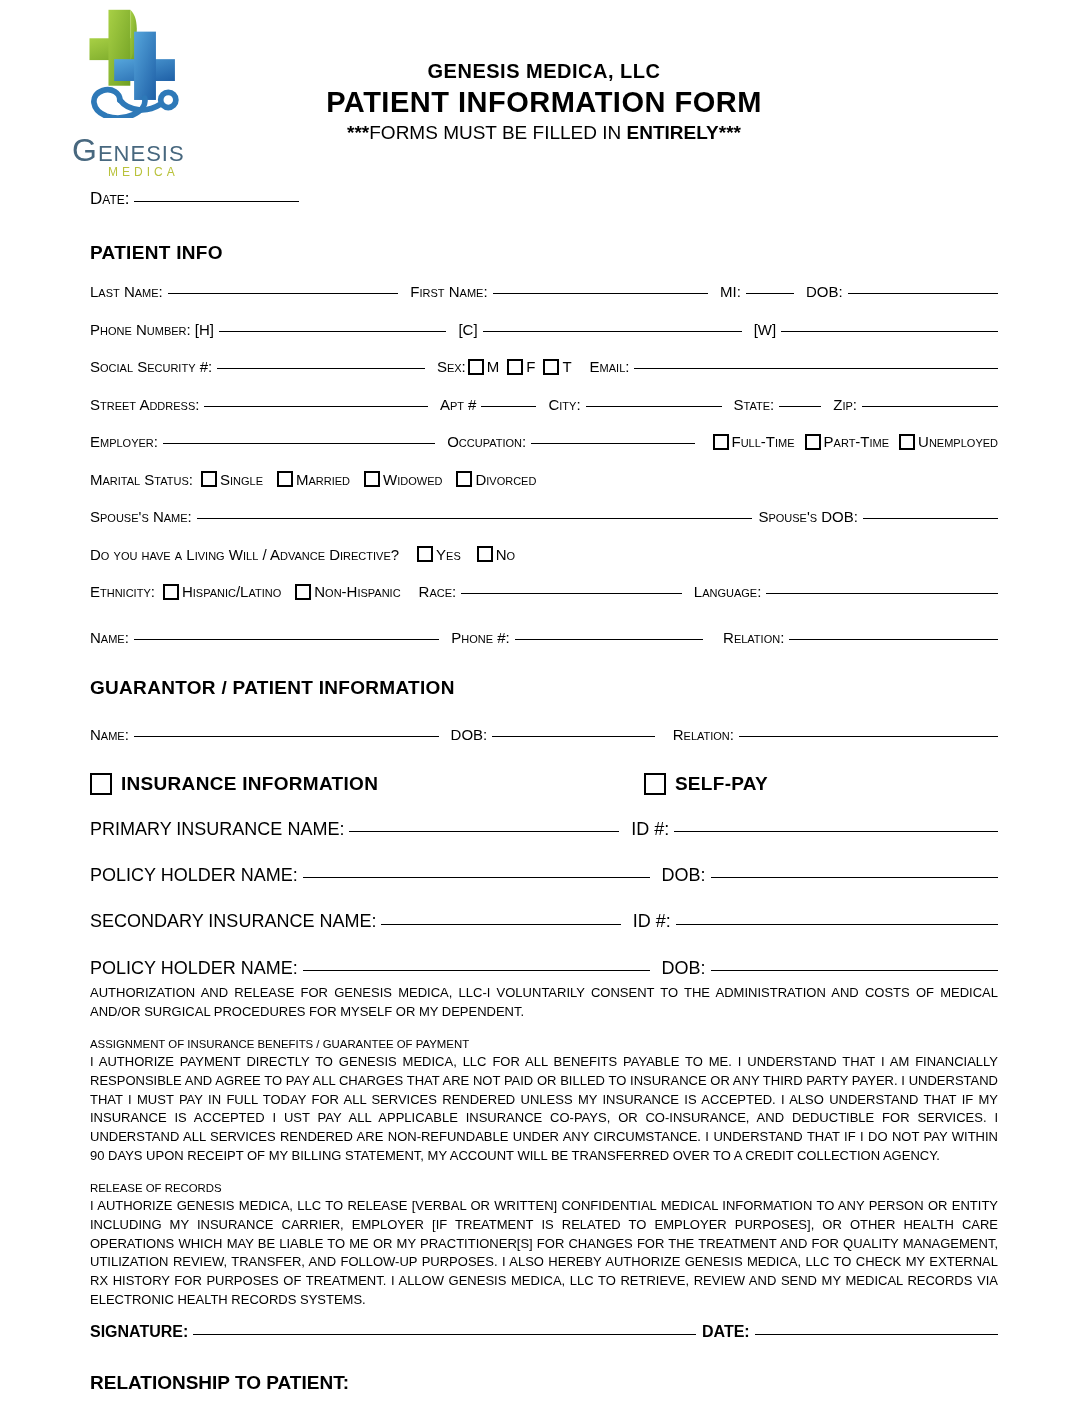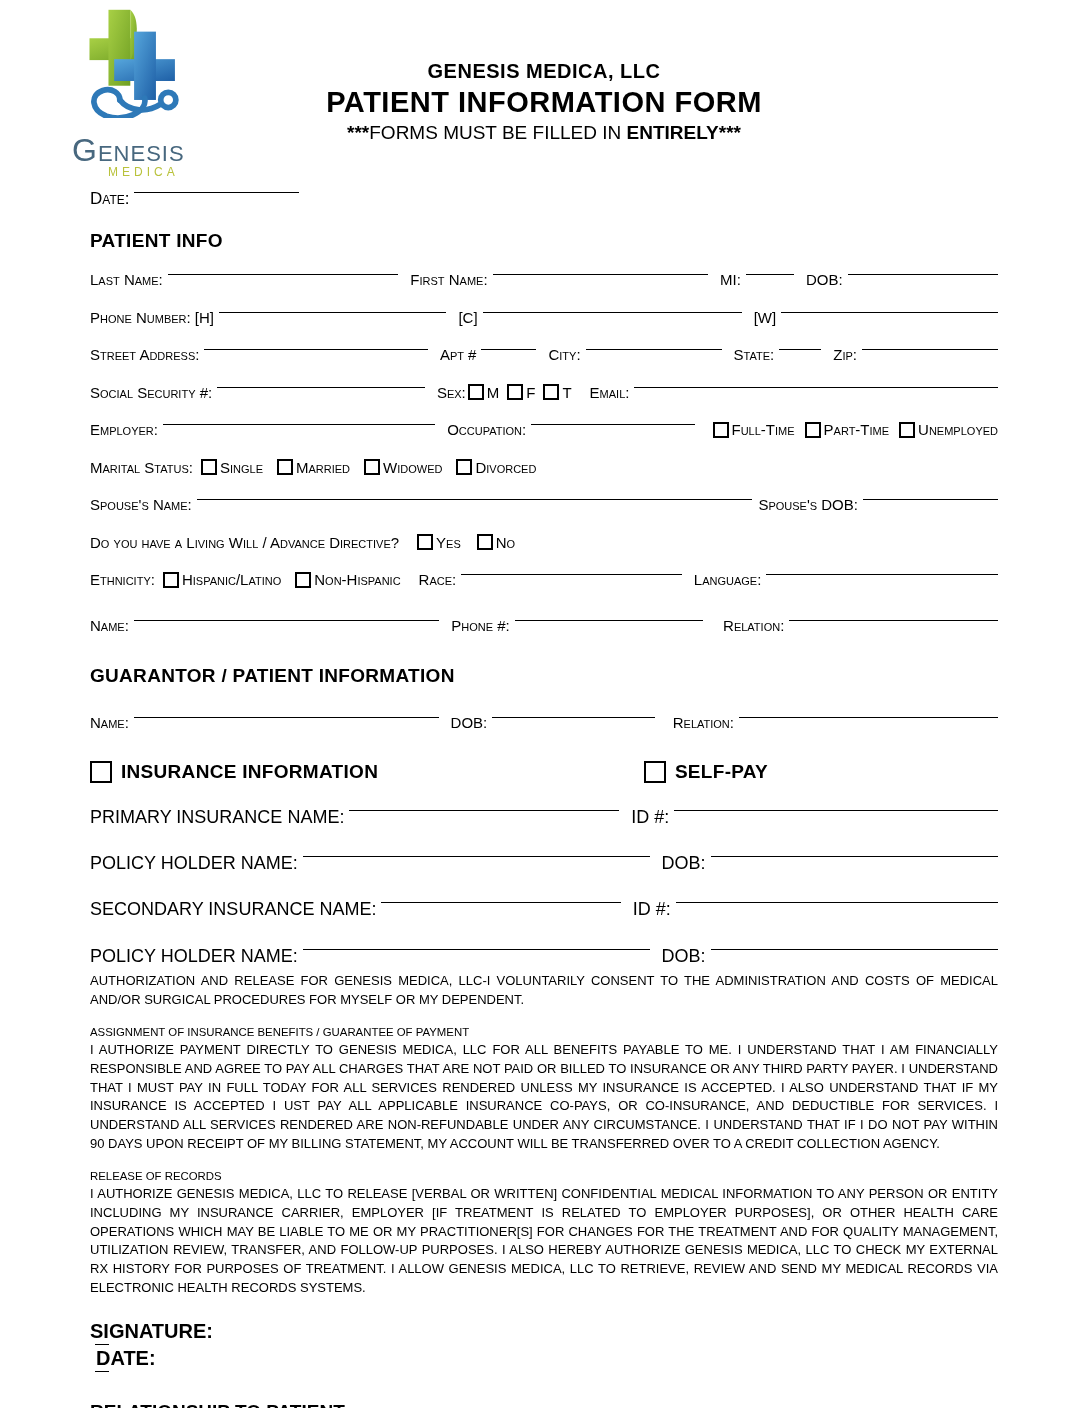--- a/index.html
+++ b/index.html
@@ -12,41 +12,41 @@
   .logo-sub{font-size:12px;color:var(--logo-text-green,#b9c23c);letter-spacing:4px;margin:-1px 0 0 36px;}
   
   .header{text-align:center;padding-top:60px;}
   .company{font-size:20px;font-weight:bold;letter-spacing:.5px;}
   .title{font-size:29px;font-weight:bold;margin-top:3px;letter-spacing:.5px;}
   .subtitle{font-size:19px;margin-top:3px;}
   .subtitle b{font-weight:bold;}
   
   .content{margin:0 90px;}
   .sc{font-variant:small-caps;}
-  .row{display:flex;align-items:flex-start;font-size:15px;line-height:1.3;margin-top:18px;}
+  .row{display:flex;align-items:center;font-size:15px;line-height:1.3;margin-top:18px;}
   .lbl{white-space:nowrap;}
   .g{margin-left:12px;}
   .ln{border-bottom:1.6px solid #000;flex:1 1 0;margin-left:5px;height:4px;min-width:14px;}
   .ln.fx{flex:none;}
   .cb{flex:none;width:12px;height:12px;border:2px solid #000;align-self:flex-end;margin:0 3px 2px 8px;}
   .cb.tight{margin-left:2px;}
   .cb-lg{flex:none;width:18px;height:18px;border:2.5px solid #000;align-self:center;}
-  .section-h{font-size:19px;font-weight:bold;margin-top:20px;letter-spacing:.3px;}
+  .section-h{font-size:19px;font-weight:bold;margin-top:32px;letter-spacing:.3px;}
   .date-row{margin-top:44px;font-size:17px;}
   .date-row .ln{max-width:165px;}
   
   .ins-row{display:flex;align-items:center;margin-top:28px;}
   .ins-col1{width:61%;display:flex;align-items:flex-start;}
   .ins-col2{display:flex;align-items:center;}
   .ins-h{font-size:19px;font-weight:bold;margin-left:9px;letter-spacing:.3px;}
   .row.big{font-size:18px;margin-top:23px;}
   .auth-h{font-size:20px;font-weight:bold;margin-top:30px;letter-spacing:.2px;}
   .fine{font-size:13px;line-height:1.45;text-align:justify;margin-top:4px;}
   .fine-title{font-size:11.4px;line-height:1.4;margin-top:15px;}
-  .row.sig{font-size:20px;font-weight:bold;margin-top:20px;flex-direction:column;}
+  .row.sig{font-size:16px;font-weight:bold;margin-top:12px;}
   .row.sig .ln{border-bottom-width:1.8px;}
   .row.rel{font-size:19px;font-weight:bold;margin-top:28px;}
 </style>
 </head>
 <body>
 
 <div class="page">
 
   <div class="logo">
     <svg width="128" height="112" viewBox="0 0 130 118">
@@ -102,47 +102,47 @@
     <div class="row sc">
       <span class="lbl">Phone Number: [H]</span>
       <span class="ln" style="flex-grow:215"></span>
       <span class="lbl g">[C]</span>
       <span class="ln" style="flex-grow:245"></span>
       <span class="lbl g">[W]</span>
       <span class="ln" style="flex-grow:205"></span>
     </div>
 
     <div class="row sc">
+      <span class="lbl">Social Security #:</span>
+      <span class="ln" style="flex-grow:200"></span>
+      <span class="lbl g">Sex:</span>
+      <span class="cb tight"></span>
+      <span class="lbl">M</span>
+      <span class="cb"></span>
+      <span class="lbl">F</span>
+      <span class="cb"></span>
+      <span class="lbl">T</span>
+      <span class="lbl g" style="margin-left:18px">Email:</span>
+      <span class="ln" style="flex-grow:350"></span>
+    </div>
+
+    <div class="row sc">
       <span class="lbl">Street Address:</span>
       <span class="ln" style="flex-grow:230"></span>
       <span class="lbl g">Apt #</span>
       <span class="ln fx" style="width:55px"></span>
       <span class="lbl g">City:</span>
       <span class="ln" style="flex-grow:140"></span>
       <span class="lbl g">State:</span>
       <span class="ln fx" style="width:42px"></span>
       <span class="lbl g">Zip:</span>
       <span class="ln" style="flex-grow:140"></span>
     </div>
 
     <div class="row sc">
-      <span class="lbl">Social Security #:</span>
-      <span class="ln" style="flex-grow:200"></span>
-      <span class="lbl g">Sex:</span>
-      <span class="cb tight"></span>
-      <span class="lbl">M</span>
-      <span class="cb"></span>
-      <span class="lbl">F</span>
-      <span class="cb"></span>
-      <span class="lbl">T</span>
-      <span class="lbl g" style="margin-left:18px">Email:</span>
-      <span class="ln" style="flex-grow:350"></span>
-    </div>
-
-    <div class="row sc">
       <span class="lbl">Employer:</span>
       <span class="ln" style="flex-grow:250"></span>
       <span class="lbl g">Occupation:</span>
       <span class="ln" style="flex-grow:150"></span>
       <span class="cb" style="margin-left:18px"></span>
       <span class="lbl">Full-Time</span>
       <span class="cb" style="margin-left:10px"></span>
       <span class="lbl">Part-Time</span>
       <span class="cb" style="margin-left:10px"></span>
       <span class="lbl">Unemployed</span>

